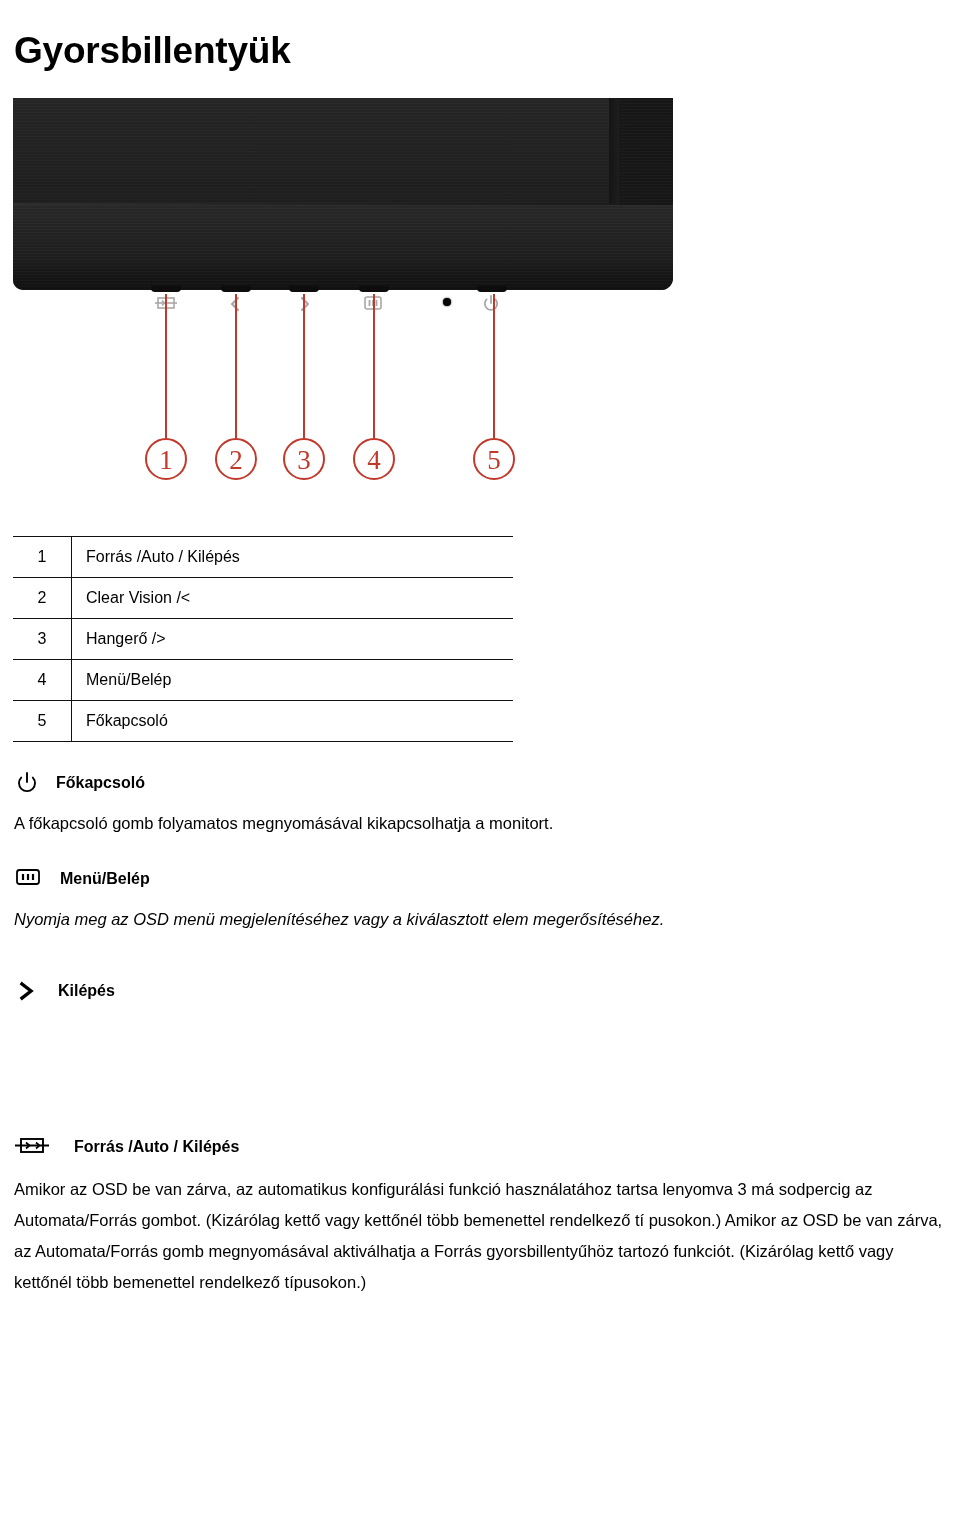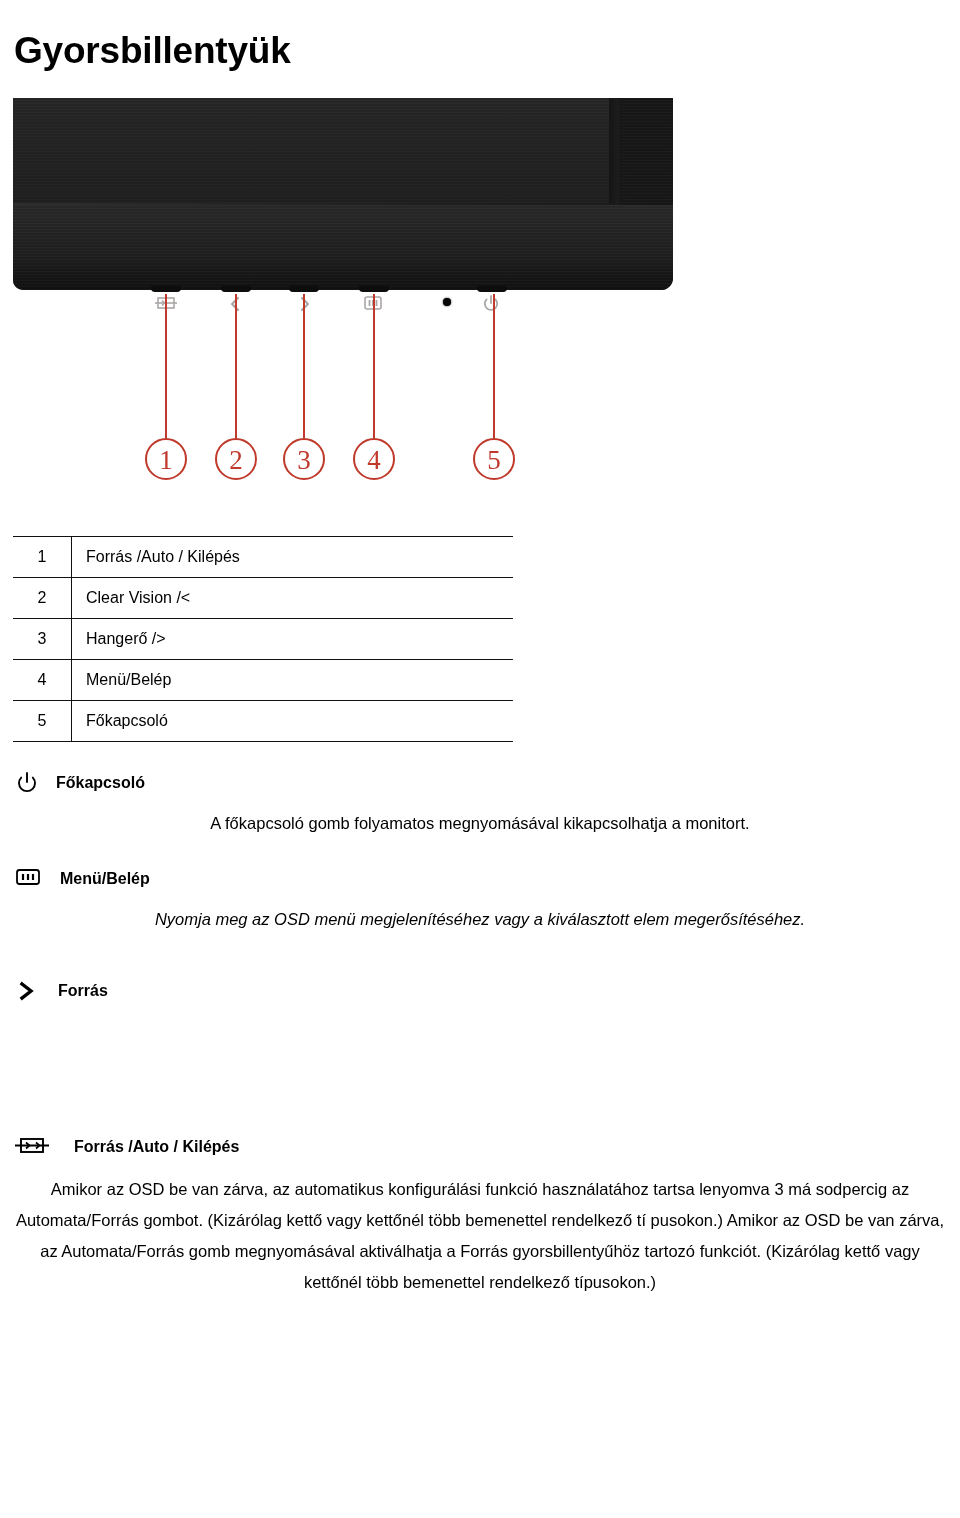--- a/index.html
+++ b/index.html
@@ -204,21 +204,21 @@
     top: 4px;
     font-size: 16px;
     font-weight: bold;
     font-family: "Liberation Sans", sans-serif;
     white-space: nowrap;
   }
   .sec-body {
     font-size: 16.5px;
     line-height: 31px;
     font-family: "Liberation Sans", sans-serif;
-    text-align: center;
+    text-align: left;
   }
 
   
   .page-number {
     position: absolute;
     left: 0;
     top: 1478px;
     width: 960px;
     text-align: right;
     font-size: 17px;
@@ -347,21 +347,21 @@
     <div class="sec-body" style="margin-top:8px;font-style:italic;">Nyomja meg az OSD menü megjelenítéséhez vagy a kiválasztott elem megerősítéséhez.</div>
   </div>
 
   <div class="section" style="top:978px;">
     <div class="sec-head">
       <span class="sec-icon">
         <svg width="26" height="26" viewBox="0 0 26 26" fill="none" stroke="#000" stroke-width="3.4" stroke-linecap="square" stroke-linejoin="miter">
           <path d="M8 6 L17 13 L8 20"></path>
         </svg>
       </span>
-      <span class="sec-title" style="left:44px;">Forrás</span>
+      <span class="sec-title" style="left:44px;">Kilépés</span>
     </div>
   </div>
 
   <div class="section" style="top:1134px;">
     <div class="sec-head">
       <span class="sec-icon">
         <svg width="36" height="24" viewBox="0 0 36 24" fill="none" stroke="#000" stroke-width="1.9">
           <rect x="7" y="5" width="22" height="13"></rect>
           <line x1="1" y1="11.5" x2="35" y2="11.5"></line>
           <path d="M12 8.5 L15.5 11.5 L12 14.5" fill="none" stroke-width="1.7"></path>

